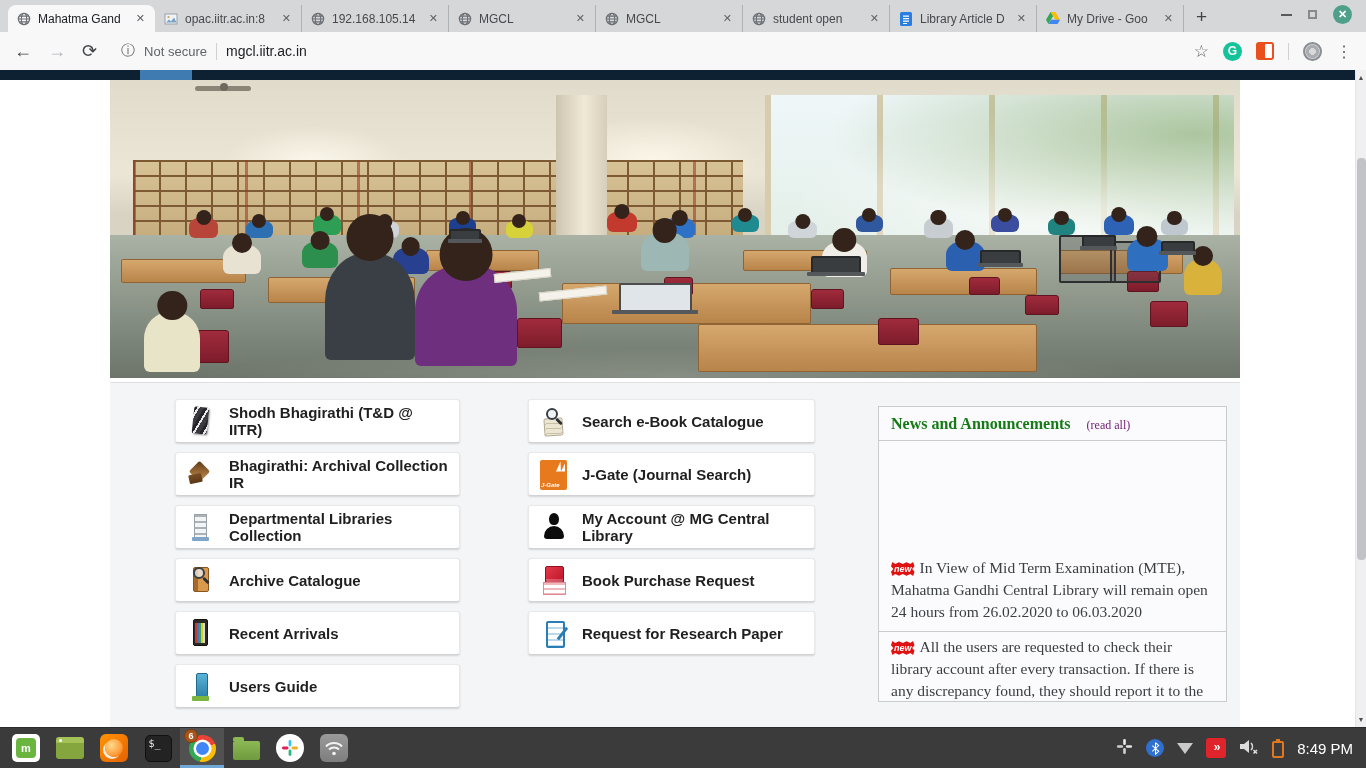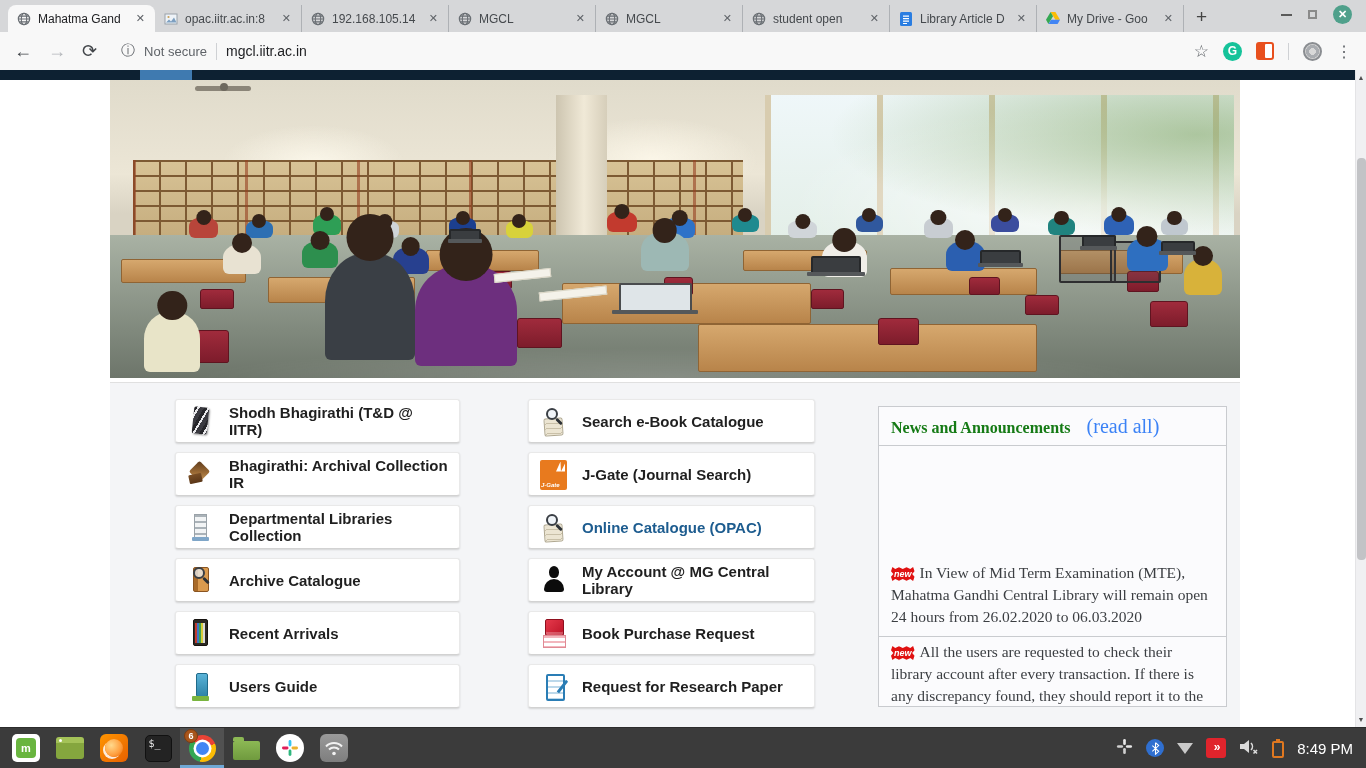--- a/index.html
+++ b/index.html
@@ -106,21 +106,21 @@
   .ic-account::after{content:'';position:absolute;left:4px;top:15px;width:20px;height:13px;background:#0c0c0c;border-radius:10px 10px 3px 3px}
   .ic-bookreq::before{content:'';position:absolute;left:5px;top:2px;width:17px;height:15px;background:linear-gradient(135deg,#e5394b,#bd1428);border-radius:2px;border:1px solid #8f0f1e;box-shadow:inset 0 -3px 0 rgba(255,255,255,.25)}
   .ic-bookreq::after{content:'';position:absolute;left:3px;bottom:1px;width:21px;height:11px;background:repeating-linear-gradient(180deg,#f2b6bd 0 2px,#fff 2px 5px);border:1px solid #e08a94}
   .ic-research::before{content:'';position:absolute;left:6px;top:4px;width:15px;height:23px;background:repeating-linear-gradient(180deg,#fff 0 4px,#bcd8ea 4px 6px);border:2px solid #2a7db5;border-radius:2px}
   .ic-research::after{content:'';position:absolute;right:3px;top:9px;width:3px;height:15px;background:#2a7db5;transform:rotate(38deg);border-radius:1px 1px 0 0}
 
   
   .news{position:absolute;left:768px;top:23px;width:349px;background:#fbfbfd;border:1px solid #c9cbcf}
   .news-head{display:flex;gap:16px;align-items:baseline;padding:8px 12px 7px;border-bottom:1px solid #c9cbcf;font-family:"Liberation Serif",serif}
   .news-title{font-size:16px;font-weight:bold;color:#157a15}
-  .read-all{font-size:20px;color:#3b82f6;cursor:pointer}
+  .read-all{font-size:12px;color:#701a75;cursor:pointer}
   .news-a{height:190px;display:flex;align-items:flex-end;padding:0 12px 8px}
   .news-b{border-top:1px solid #c9cbcf;padding:4px 12px 3px;height:70px;overflow:hidden}
   .news-text{font-family:"Liberation Serif",serif;font-size:15.5px;line-height:22px;color:#3b3e42}
   .badge-new{display:inline-block;background:#e01111;color:#fff;font-family:"Liberation Sans",sans-serif;font-size:9px;font-weight:bold;font-style:italic;line-height:12px;padding:1px 3px;margin-right:5px;vertical-align:1px;clip-path:polygon(6% 0,18% 14%,34% 2%,50% 15%,66% 2%,82% 14%,94% 0,100% 30%,90% 50%,100% 70%,94% 100%,82% 86%,66% 98%,50% 85%,34% 98%,18% 86%,6% 100%,0 70%,10% 50%,0 30%)}
 
   
   .scrollbar{position:absolute;right:0;top:0;width:11px;height:657px;background:#f0f0f2;border-left:1px solid #e4e4e6}
   .sb-arrow{position:absolute;left:0;width:100%;text-align:center;font-size:7px;color:#4e4e50;cursor:pointer}
   .sb-up{top:4px}.sb-down{bottom:4px}
   .sb-thumb{position:absolute;left:1px;width:9px;top:88px;height:402px;background:#c2c3c6;border-radius:4px;cursor:pointer}
@@ -376,26 +376,20 @@
         <div class="card">
           <div class="ic ic-books">
             <span class="mag"></span>
           </div>
           <span class="label">Search e-Book Catalogue</span>
         </div>
         <div class="card">
           <div class="ic ic-jgate"></div>
           <span class="label">J-Gate (Journal Search)</span>
         </div>
-        <div class="card accent">
-          <div class="ic ic-books">
-            <span class="mag"></span>
-          </div>
-          <span class="label">Online Catalogue (OPAC)</span>
-        </div>
         <div class="card">
           <div class="ic ic-account"></div>
           <span class="label">My Account @ MG Central Library</span>
         </div>
         <div class="card">
           <div class="ic ic-bookreq"></div>
           <span class="label">Book Purchase Request</span>
         </div>
         <div class="card">
           <div class="ic ic-research"></div>

